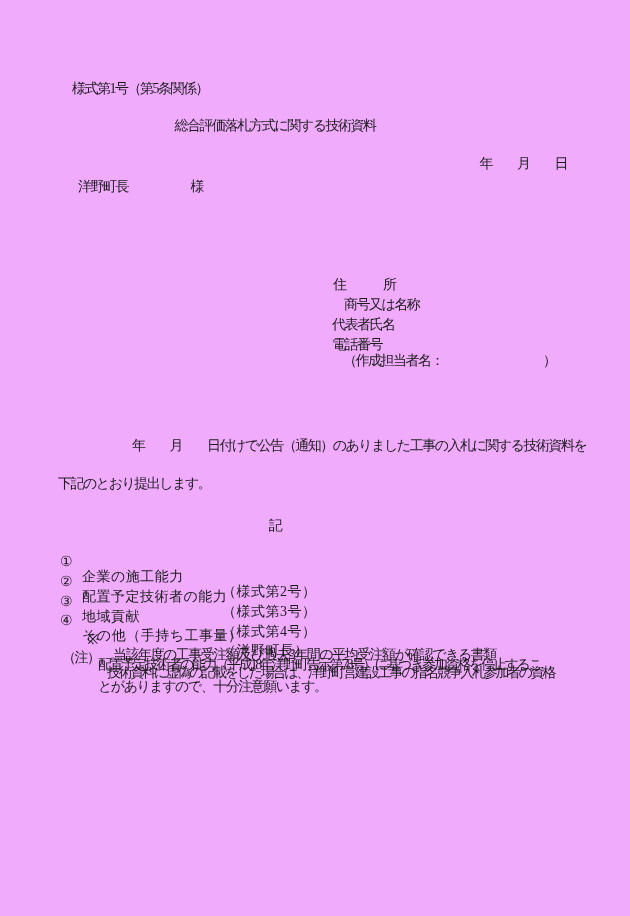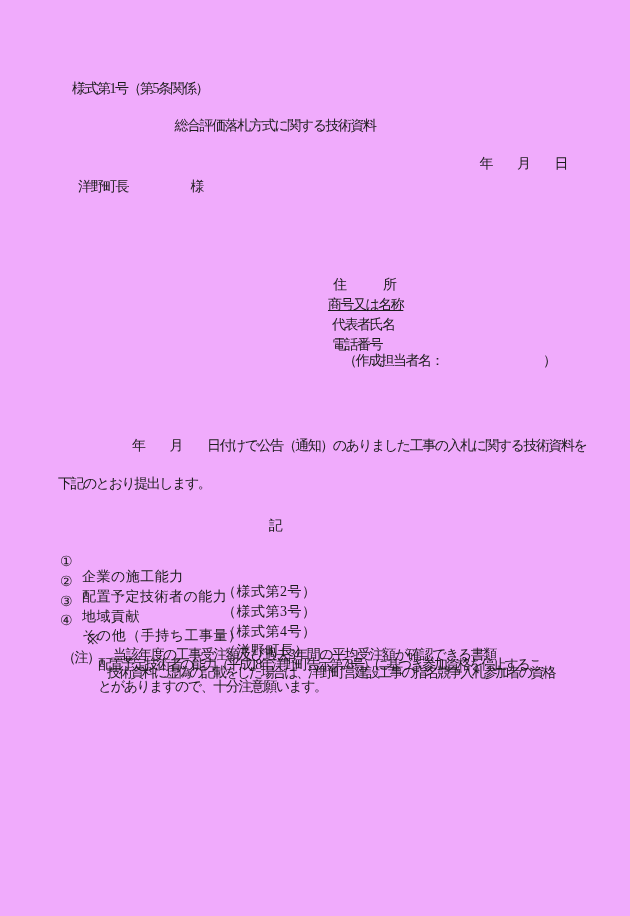--- a/index.html
+++ b/index.html
@@ -44,21 +44,21 @@
 
   <div class="line" style="left:72px; top:81px;">様式第1号（第5条関係）</div>
 
   <div class="line centered" style="top:118px;">総合評価落札方式に関する技術資料</div>
 
   <div class="line right-block" style="top:156px;">年　　月　　日</div>
 
   <div class="line" style="left:78px; top:179px;">洋野町長　　　　　様</div>
 
   <div class="line" style="left:333px; top:277px;">住　　　所</div>
-  <div class="line" style="left:328px; top:297px;text-decoration:underline;">商号又は名称</div>
+  <div class="line" style="left:344px; top:297px;">商号又は名称</div>
   <div class="line" style="left:332px; top:317px;">代表者氏名</div>
   <div class="line" style="left:332px; top:337px;">電話番号</div>
   <div class="line" style="left:343px; top:353px;">（作成担当者名：　　　　　　　　）</div>
 
   <div class="line" style="left:132px; top:438px;">年　　月　　日付けで公告（通知）のありました工事の入札に関する技術資料を</div>
   <div class="line" style="left:58px; top:460px;margin-top:16px;">下記のとおり提出します。</div>
 
   <div class="line centered" style="top:518px;">記</div>
 
   <div class="line item-row" style="left:0; top:539px; width:630px;">

